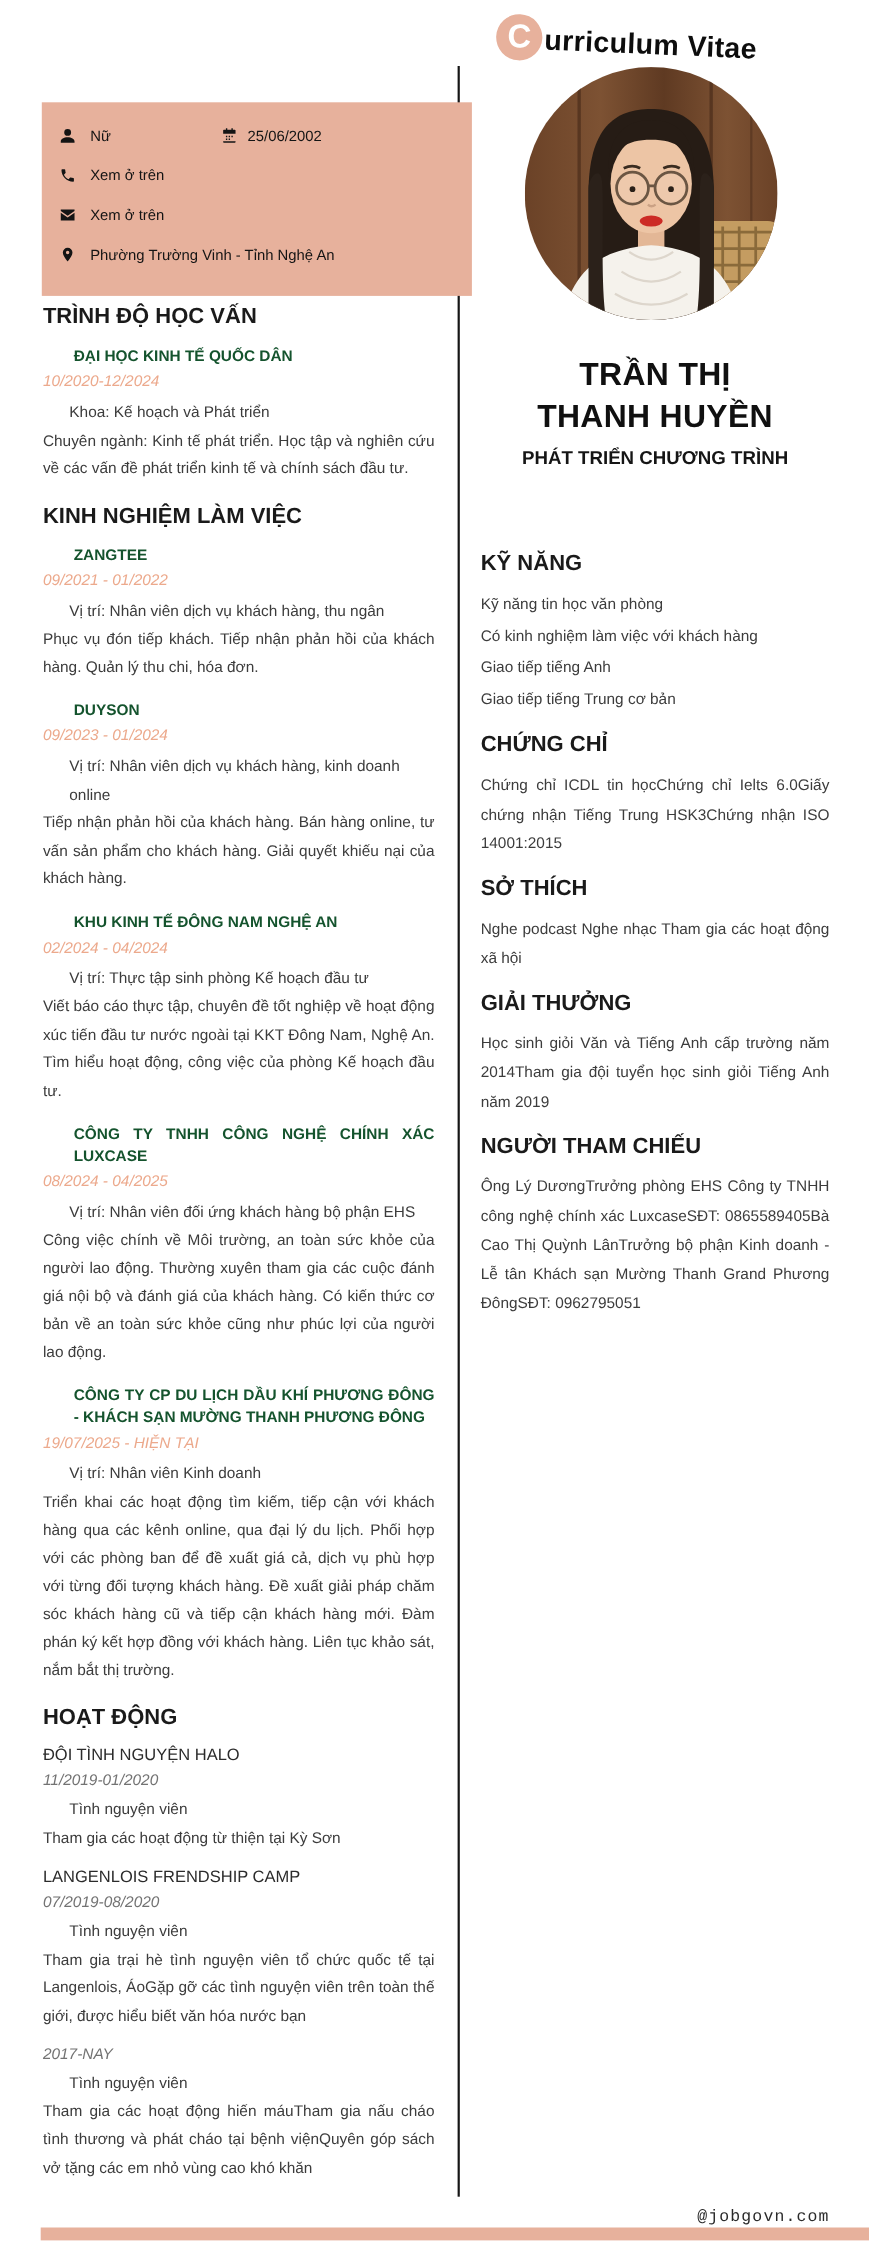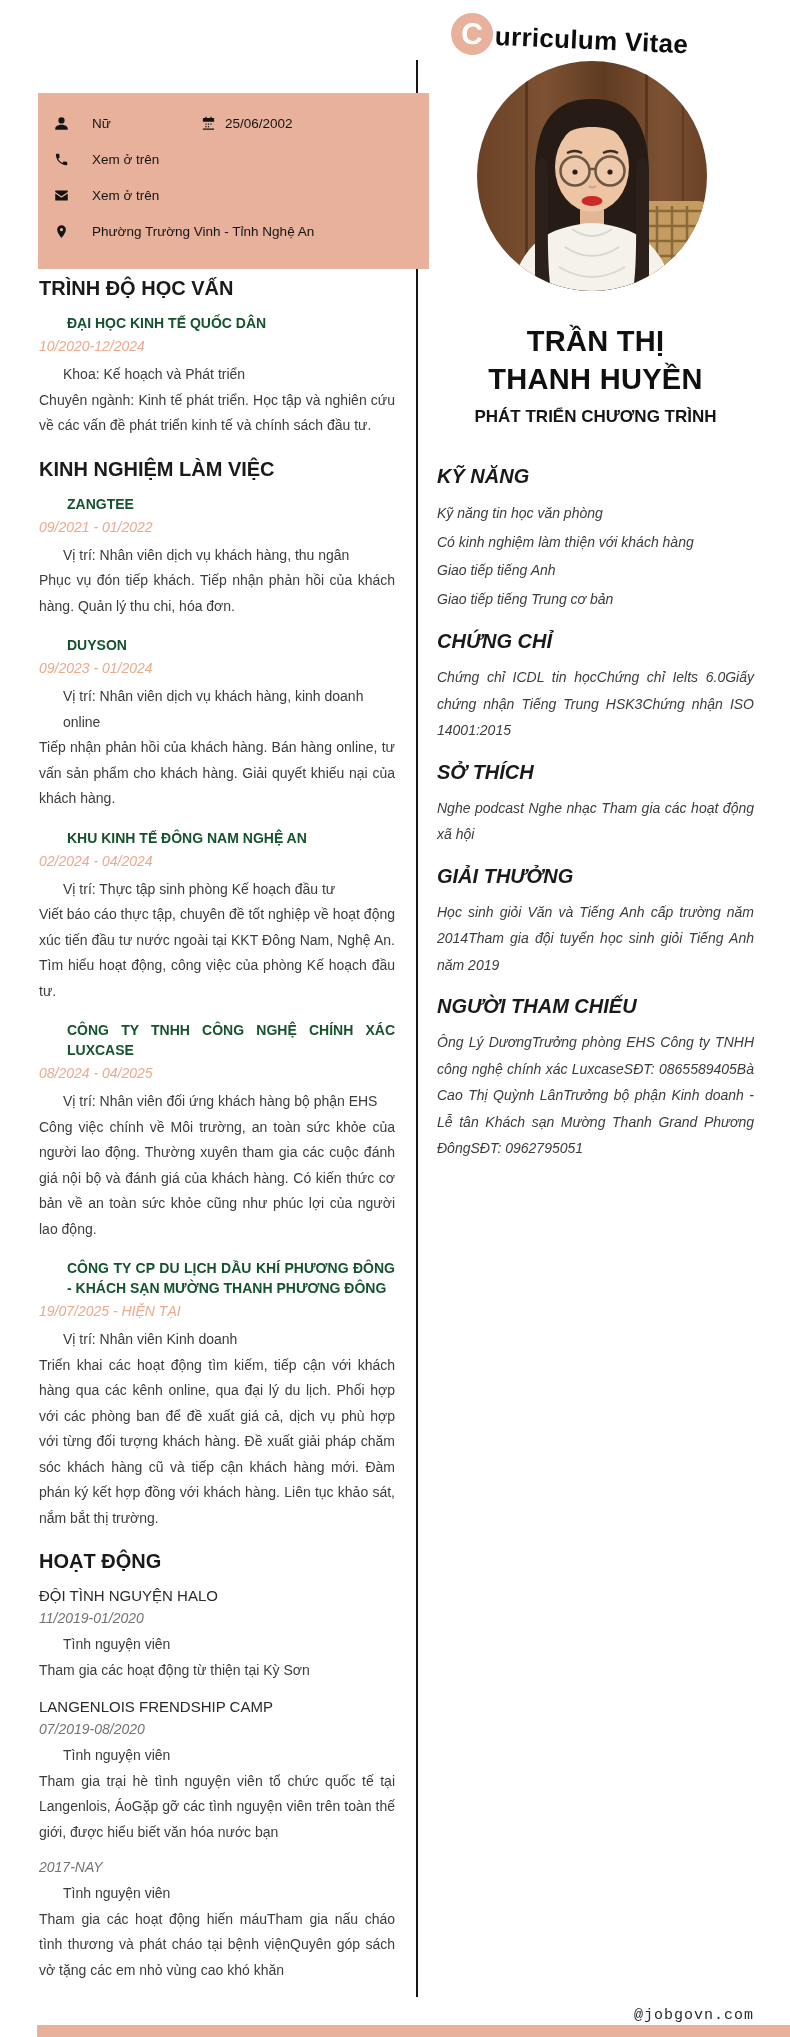--- a/index.html
+++ b/index.html
@@ -16,35 +16,35 @@
   
   .logo{position:absolute;left:452px;top:12px;display:flex;align-items:flex-start;transform:rotate(2.5deg);transform-origin:left top;}
   .logo-c{width:42px;height:42px;border-radius:50%;background:var(--accent);color:#fff;font-size:30px;font-weight:800;display:flex;align-items:center;justify-content:center;line-height:1;}
   .logo-text{font-size:26px;font-weight:800;color:#0d0d0d;margin-left:2px;margin-top:7px;letter-spacing:.3px;white-space:nowrap;}
 
   
   .divider{position:absolute;left:416px;top:60px;width:2px;height:1937px;background:#161616;}
 
   
   .info-box{position:absolute;left:38px;top:93px;width:391px;height:176px;background:var(--accent);padding:12px 16px 0 16px;z-index:2;}
-  .ib-row{position:relative;display:flex;align-items:center;gap:23px;height:36px;font-size:13.5px;color:#141414;}
+  .ib-row{position:relative;display:flex;align-items:center;gap:13px;height:36px;font-size:13.5px;color:#141414;}
   .ib-group{display:flex;align-items:center;gap:9px;}
   .ib-dob{position:absolute;left:147px;top:0;height:36px;}
   .ib-icon{width:15px;height:15px;flex:0 0 15px;display:inline-flex;}
   .ib-icon svg{width:100%;height:100%;fill:#141414;}
 
   
   .photo{position:absolute;left:477px;top:61px;width:230px;height:230px;border-radius:50%;overflow:hidden;z-index:2;}
   .photo svg{display:block;width:100%;height:100%;}
 
   
   .right-col{position:absolute;left:437px;top:322px;width:317px;}
   .r-name{font-size:29px;line-height:38px;font-weight:700;color:#101010;text-align:center;letter-spacing:.3px;}
   .r-title{font-size:17px;font-weight:700;color:#151515;text-align:center;margin-top:8px;line-height:22px;}
-  .r-sections{margin-top:36px;font-style:italic;}
+  .r-sections{margin-top:72px;}
   .r-h2{font-size:20px;line-height:25px;font-weight:700;color:var(--heading);margin:16px 0 10px 0;}
   .r-h2.first{margin-top:0;}
   .r-item{font-size:14px;line-height:28.5px;color:var(--body);}
   .r-para{font-size:14px;line-height:26.5px;color:var(--body);text-align:justify;}
 
   
   .left-col{position:absolute;left:39px;top:276px;width:356px;color:var(--body);font-size:14px;}
   .l-h2{font-size:20px;line-height:25px;font-weight:700;color:var(--heading);margin:18px 0 12px 0;}
   .l-h2.first{margin-top:0;}
   .entry{margin-bottom:16px;}
@@ -154,21 +154,21 @@
   <div class="right-col">
     <div class="r-name">
       <div>TRẦN THỊ</div>
       <div>THANH HUYỀN</div>
     </div>
     <div class="r-title">PHÁT TRIỂN CHƯƠNG TRÌNH</div>
 
     <div class="r-sections">
       <div class="r-h2 first">KỸ NĂNG</div>
       <div class="r-item">Kỹ năng tin học văn phòng</div>
-      <div class="r-item">Có kinh nghiệm làm thiện với khách hàng</div>
+      <div class="r-item">Có kinh nghiệm làm việc với khách hàng</div>
       <div class="r-item">Giao tiếp tiếng Anh</div>
       <div class="r-item">Giao tiếp tiếng Trung cơ bản</div>
 
       <div class="r-h2">CHỨNG CHỈ</div>
       <div class="r-para">Chứng chỉ ICDL tin họcChứng chỉ Ielts 6.0Giấy chứng nhận Tiếng Trung HSK3Chứng nhận ISO 14001:2015</div>
 
       <div class="r-h2">SỞ THÍCH</div>
       <div class="r-para">Nghe podcast Nghe nhạc Tham gia các hoạt động xã hội</div>
 
       <div class="r-h2">GIẢI THƯỞNG</div>

